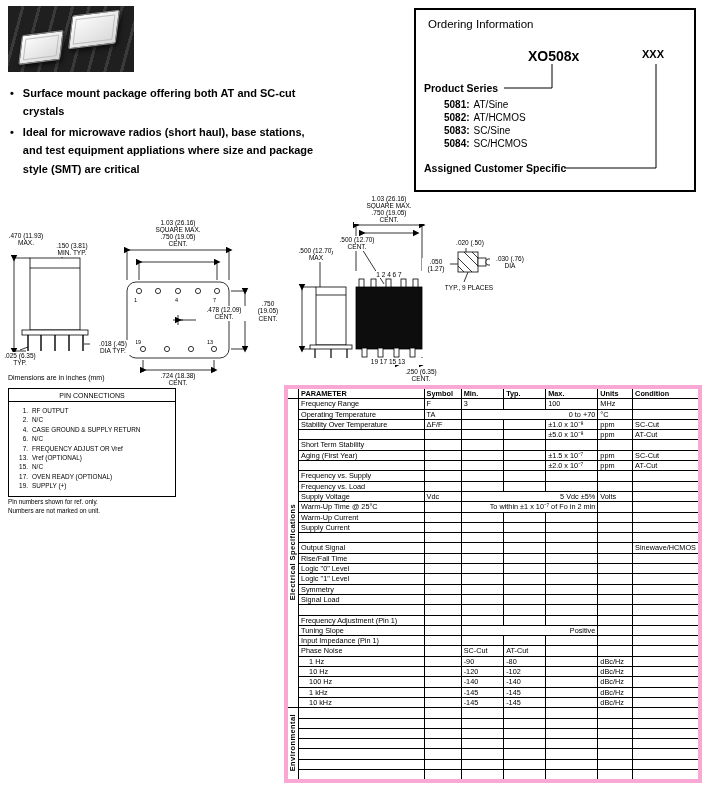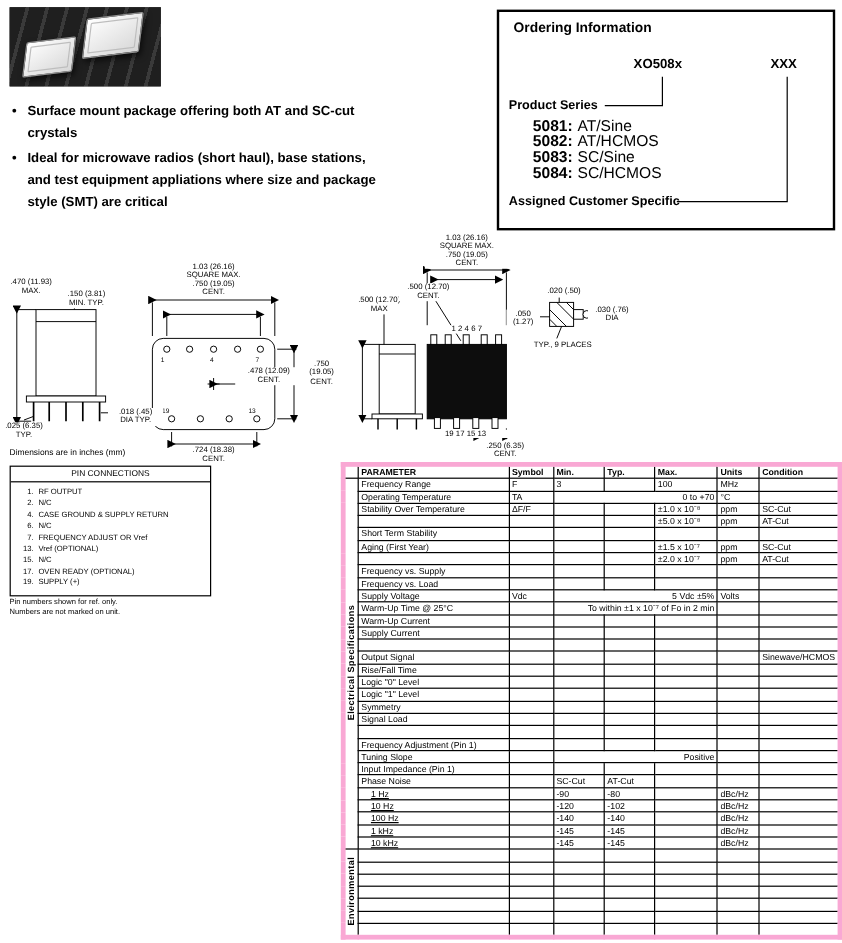--- a/index.html
+++ b/index.html
@@ -15,25 +15,25 @@
   .chip .chip-inner{margin:3px;height:calc(100% - 8px);border:1px solid #bdbdbd;border-radius:1px;}
   .chip1{left:12px;top:27px;width:40px;height:27px;}
   .chip2{left:62px;top:7px;width:46px;height:31px;}
 
   
   .bullets{position:absolute;left:10px;top:84px;width:308px;}
   .bullet{display:flex;gap:9px;font-weight:bold;font-size:11px;line-height:1.65;margin-bottom:3px;}
 
   
   .order-box{position:absolute;left:414px;top:8px;width:278px;height:180px;border:2px solid #000;background:#fff;}
-  .order-title{position:absolute;left:12px;top:8px;font-weight:bold;font-size:11.5px;text-align:center;}
-  .order-model{position:absolute;left:112px;top:38px;font-weight:bold;font-size:11px;}
+  .order-title{position:absolute;left:12px;top:8px;font-weight:normal;font-size:11.5px;text-align:center;}
+  .order-model{position:absolute;left:112px;top:38px;font-weight:bold;font-size:14px;}
   .order-suffix{position:absolute;left:226px;top:38px;font-weight:bold;font-size:11px;}
   .ps-label{position:absolute;left:8px;top:72px;font-weight:bold;font-size:10.5px;}
-  .series{position:absolute;left:28px;top:88px;font-size:13px;line-height:13px;}
+  .series{position:absolute;left:28px;top:88px;font-size:10px;line-height:13px;}
   .series-code{font-weight:bold;margin-right:4px;}
   .cust-label{position:absolute;left:8px;top:152px;font-weight:bold;font-size:10.5px;text-align:center;}
   .order-lines{position:absolute;left:0;top:0;width:278px;height:180px;pointer-events:none;}
 
   
   .draw{position:absolute;left:0;top:192px;width:702px;height:196px;}
   .draw-svg{position:absolute;left:0;top:0;}
   .dlabel{position:absolute;font-size:6.5px;line-height:1.12;text-align:center;
           white-space:pre-line;background:#fff;}
   .dim-note{position:absolute;left:8px;top:374px;font-size:7px;}
@@ -46,21 +46,21 @@
   .pin-num{width:15px;text-align:right;margin-right:4px;flex:none;}
   .pin-notes{position:absolute;left:8px;top:498px;font-size:6.3px;line-height:8.5px;}
 
   
   table.spec{border-collapse:collapse;position:absolute;left:248px;top:385px;
              table-layout:fixed;border:4px solid #f9a8d4;margin-left:36px;}
   .spec td{border:1px solid #000;font-size:7.3px;height:9.3px;line-height:9.3px;
            padding:0 2px;white-space:nowrap;overflow:hidden;vertical-align:middle;}
   .spec td.bold{font-weight:bold;}
   .spec td.ctr{text-align:right;}
-  .spec td.ind{padding-left:10px;text-decoration:underline;}
+  .spec td.ind{padding-left:10px;}
   .spec td.vert-cell{padding:0;text-align:center;}
   .spec td.vert-cell span{display:inline-block;writing-mode:vertical-rl;
        transform:rotate(180deg);font-weight:bold;font-size:7.5px;letter-spacing:.4px;}
   .svgnum{font-size:5.5px;font-family:"Liberation Sans",sans-serif;}
 </style>
 </head>
 <body>
 
 <div id="page">
 

